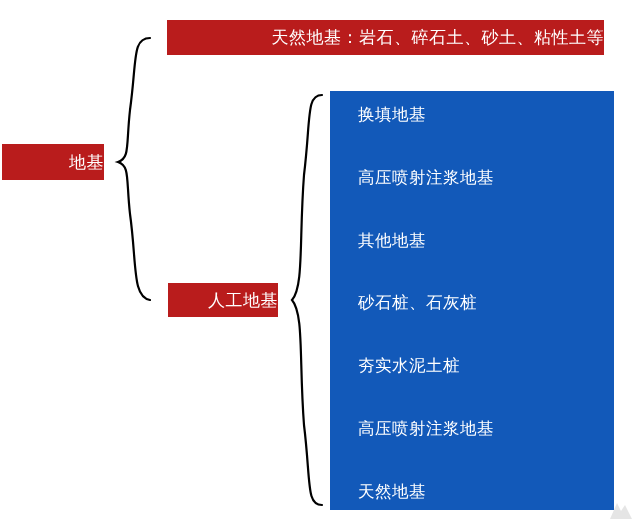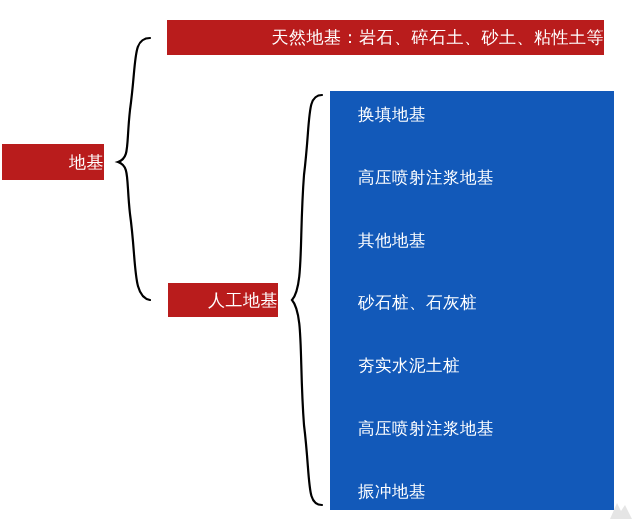--- a/index.html
+++ b/index.html
@@ -118,21 +118,21 @@
     <span>人工地基</span>
   </div>
 
   <div id="artificial-list">
     <div class="item">换填地基</div>
     <div class="item">高压喷射注浆地基</div>
     <div class="item">其他地基</div>
     <div class="item">砂石桩、石灰桩</div>
     <div class="item">夯实水泥土桩</div>
     <div class="item">高压喷射注浆地基</div>
-    <div class="item">振冲地基</div>
+    <div class="item">天然地基</div>
   </div>
 
   <div id="watermark">
     <svg width="26" height="22" viewBox="0 0 26 22">
       <path d="M2 20 L9 4 L13 12 L17 6 L24 20 Z" fill="#999999"></path>
     </svg>
   </div>
 
 </div>
 

